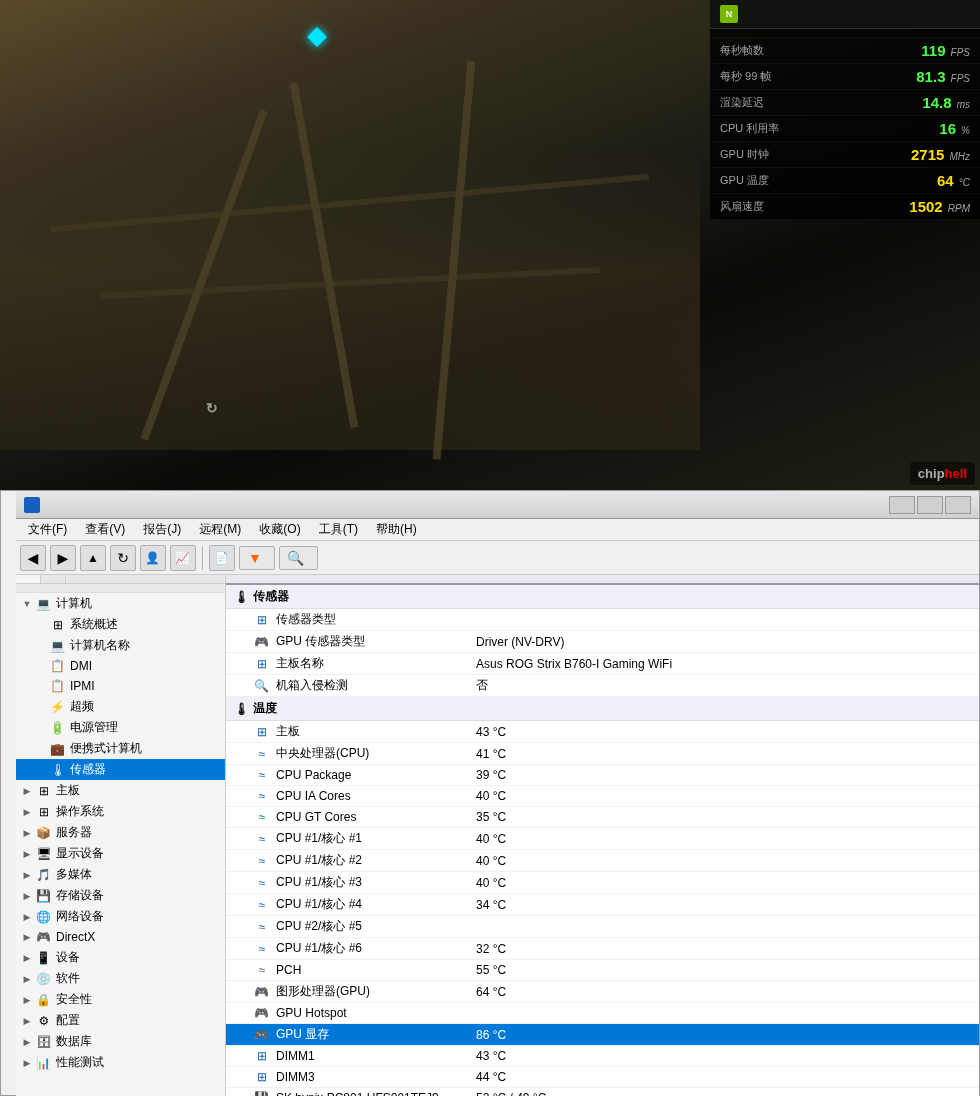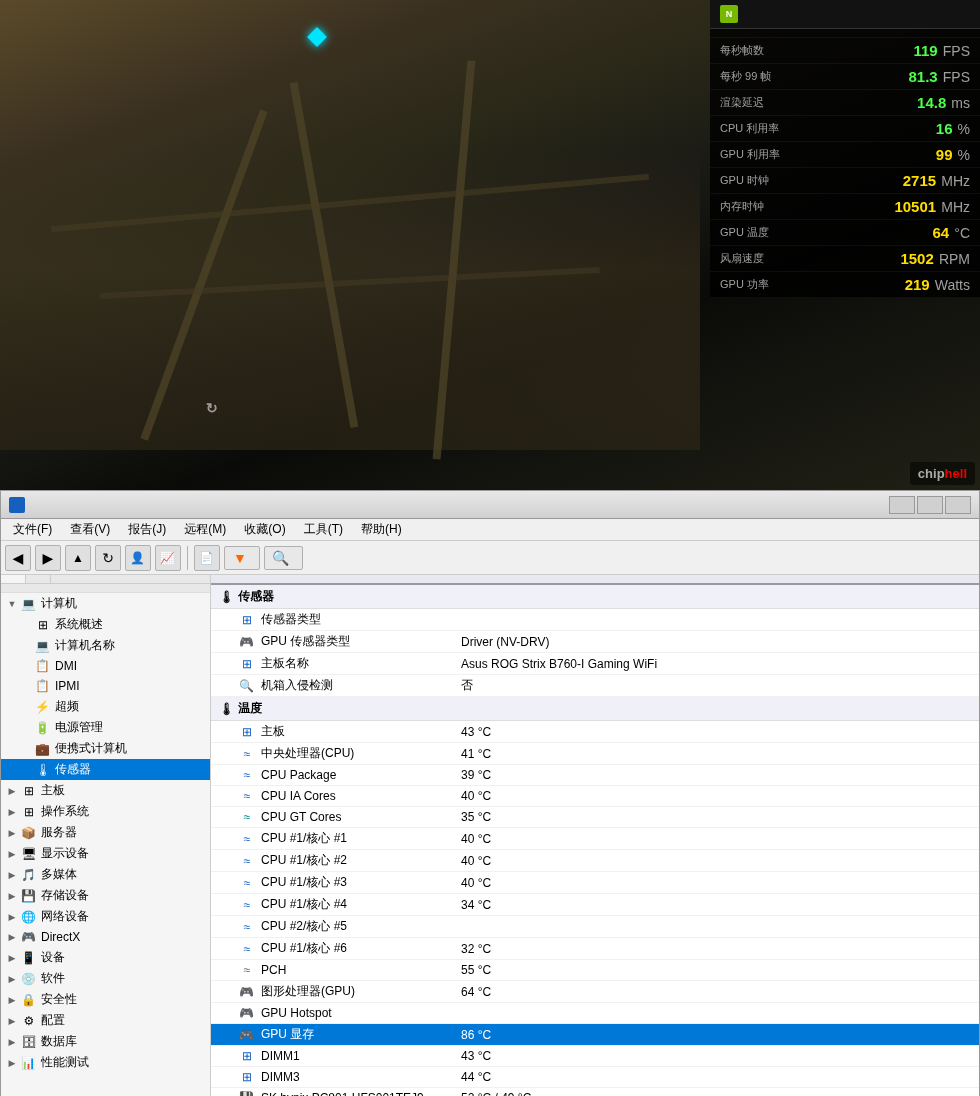--- a/index.html
+++ b/index.html
@@ -73,32 +73,33 @@
     .nvidia-row {
       display: flex;
       align-items: center;
       justify-content: space-between;
       padding: 4px 10px;
       border-bottom: 1px solid rgba(255,255,255,0.05);
       gap: 15px;
     }
     .nvidia-row-label { color: #a0a0a0; font-size: 11px; }
     .nvidia-row-value { font-size: 15px; font-weight: bold; }
-    .nvidia-row-unit { font-size: 14px; color: #a0a0a0; margin-left: 2px; }
+    .nvidia-row-unit { font-size: 10px; color: #a0a0a0; margin-left: 2px; font-style: italic; }
     .val-green { color: #4cff4c; }
     .val-yellow { color: #ffdd00; }
     .val-white { color: #ffffff; }
 
     
     #aida-window {
       position: absolute;
       top: 490px; left: 0;
       width: 980px; height: 606px;
       background: #f0f0f0;
       border: 1px solid #999;
+      padding-left: 15px;
     }
 
     
     .title-bar {
       height: 28px;
       background: linear-gradient(180deg, #e8e8e8 0%, #d0d0d0 100%);
       border-bottom: 1px solid #999;
       display: flex;
       align-items: center;
       justify-content: space-between;
@@ -314,59 +315,38 @@
       </span>
     </div>
       <div class="nvidia-row">
       <span class="nvidia-row-label">CPU 利用率</span>
       <span>
         <span class="nvidia-row-value val-green">16</span>
         <span class="nvidia-row-unit">%</span>
       </span>
     </div>
       <div class="nvidia-row">
-      <span class="nvidia-row-label">GPU 利用率</span>
-      <span>
-        <span class="nvidia-row-value val-yellow">99</span>
-        <span class="nvidia-row-unit">%</span>
-      </span>
-    </div>
-      <div class="nvidia-row">
       <span class="nvidia-row-label">GPU 时钟</span>
       <span>
         <span class="nvidia-row-value val-yellow">2715</span>
-        <span class="nvidia-row-unit">MHz</span>
-      </span>
-    </div>
-      <div class="nvidia-row">
-      <span class="nvidia-row-label">内存时钟</span>
-      <span>
-        <span class="nvidia-row-value val-yellow">10501</span>
         <span class="nvidia-row-unit">MHz</span>
       </span>
     </div>
       <div class="nvidia-row">
       <span class="nvidia-row-label">GPU 温度</span>
       <span>
         <span class="nvidia-row-value val-yellow">64</span>
         <span class="nvidia-row-unit">°C</span>
       </span>
     </div>
       <div class="nvidia-row">
       <span class="nvidia-row-label">风扇速度</span>
       <span>
         <span class="nvidia-row-value val-yellow">1502</span>
         <span class="nvidia-row-unit">RPM</span>
-      </span>
-    </div>
-      <div class="nvidia-row">
-      <span class="nvidia-row-label">GPU 功率</span>
-      <span>
-        <span class="nvidia-row-value val-yellow">219</span>
-        <span class="nvidia-row-unit">Watts</span>
       </span>
     </div>
     </div>
 
   <div style="position:absolute;top:395px;left:200px;color:rgba(255,255,255,0.55);font-size:20px;font-weight:bold;letter-spacing:1px;">
     <span></span>
     <span style="font-size:14px;margin-left:6px;">↻</span>
   </div>
   <div style="position:absolute;top:415px;left:200px;color:rgba(255,255,255,0.55);font-size:22px;font-weight:bold;">
     <span></span>

